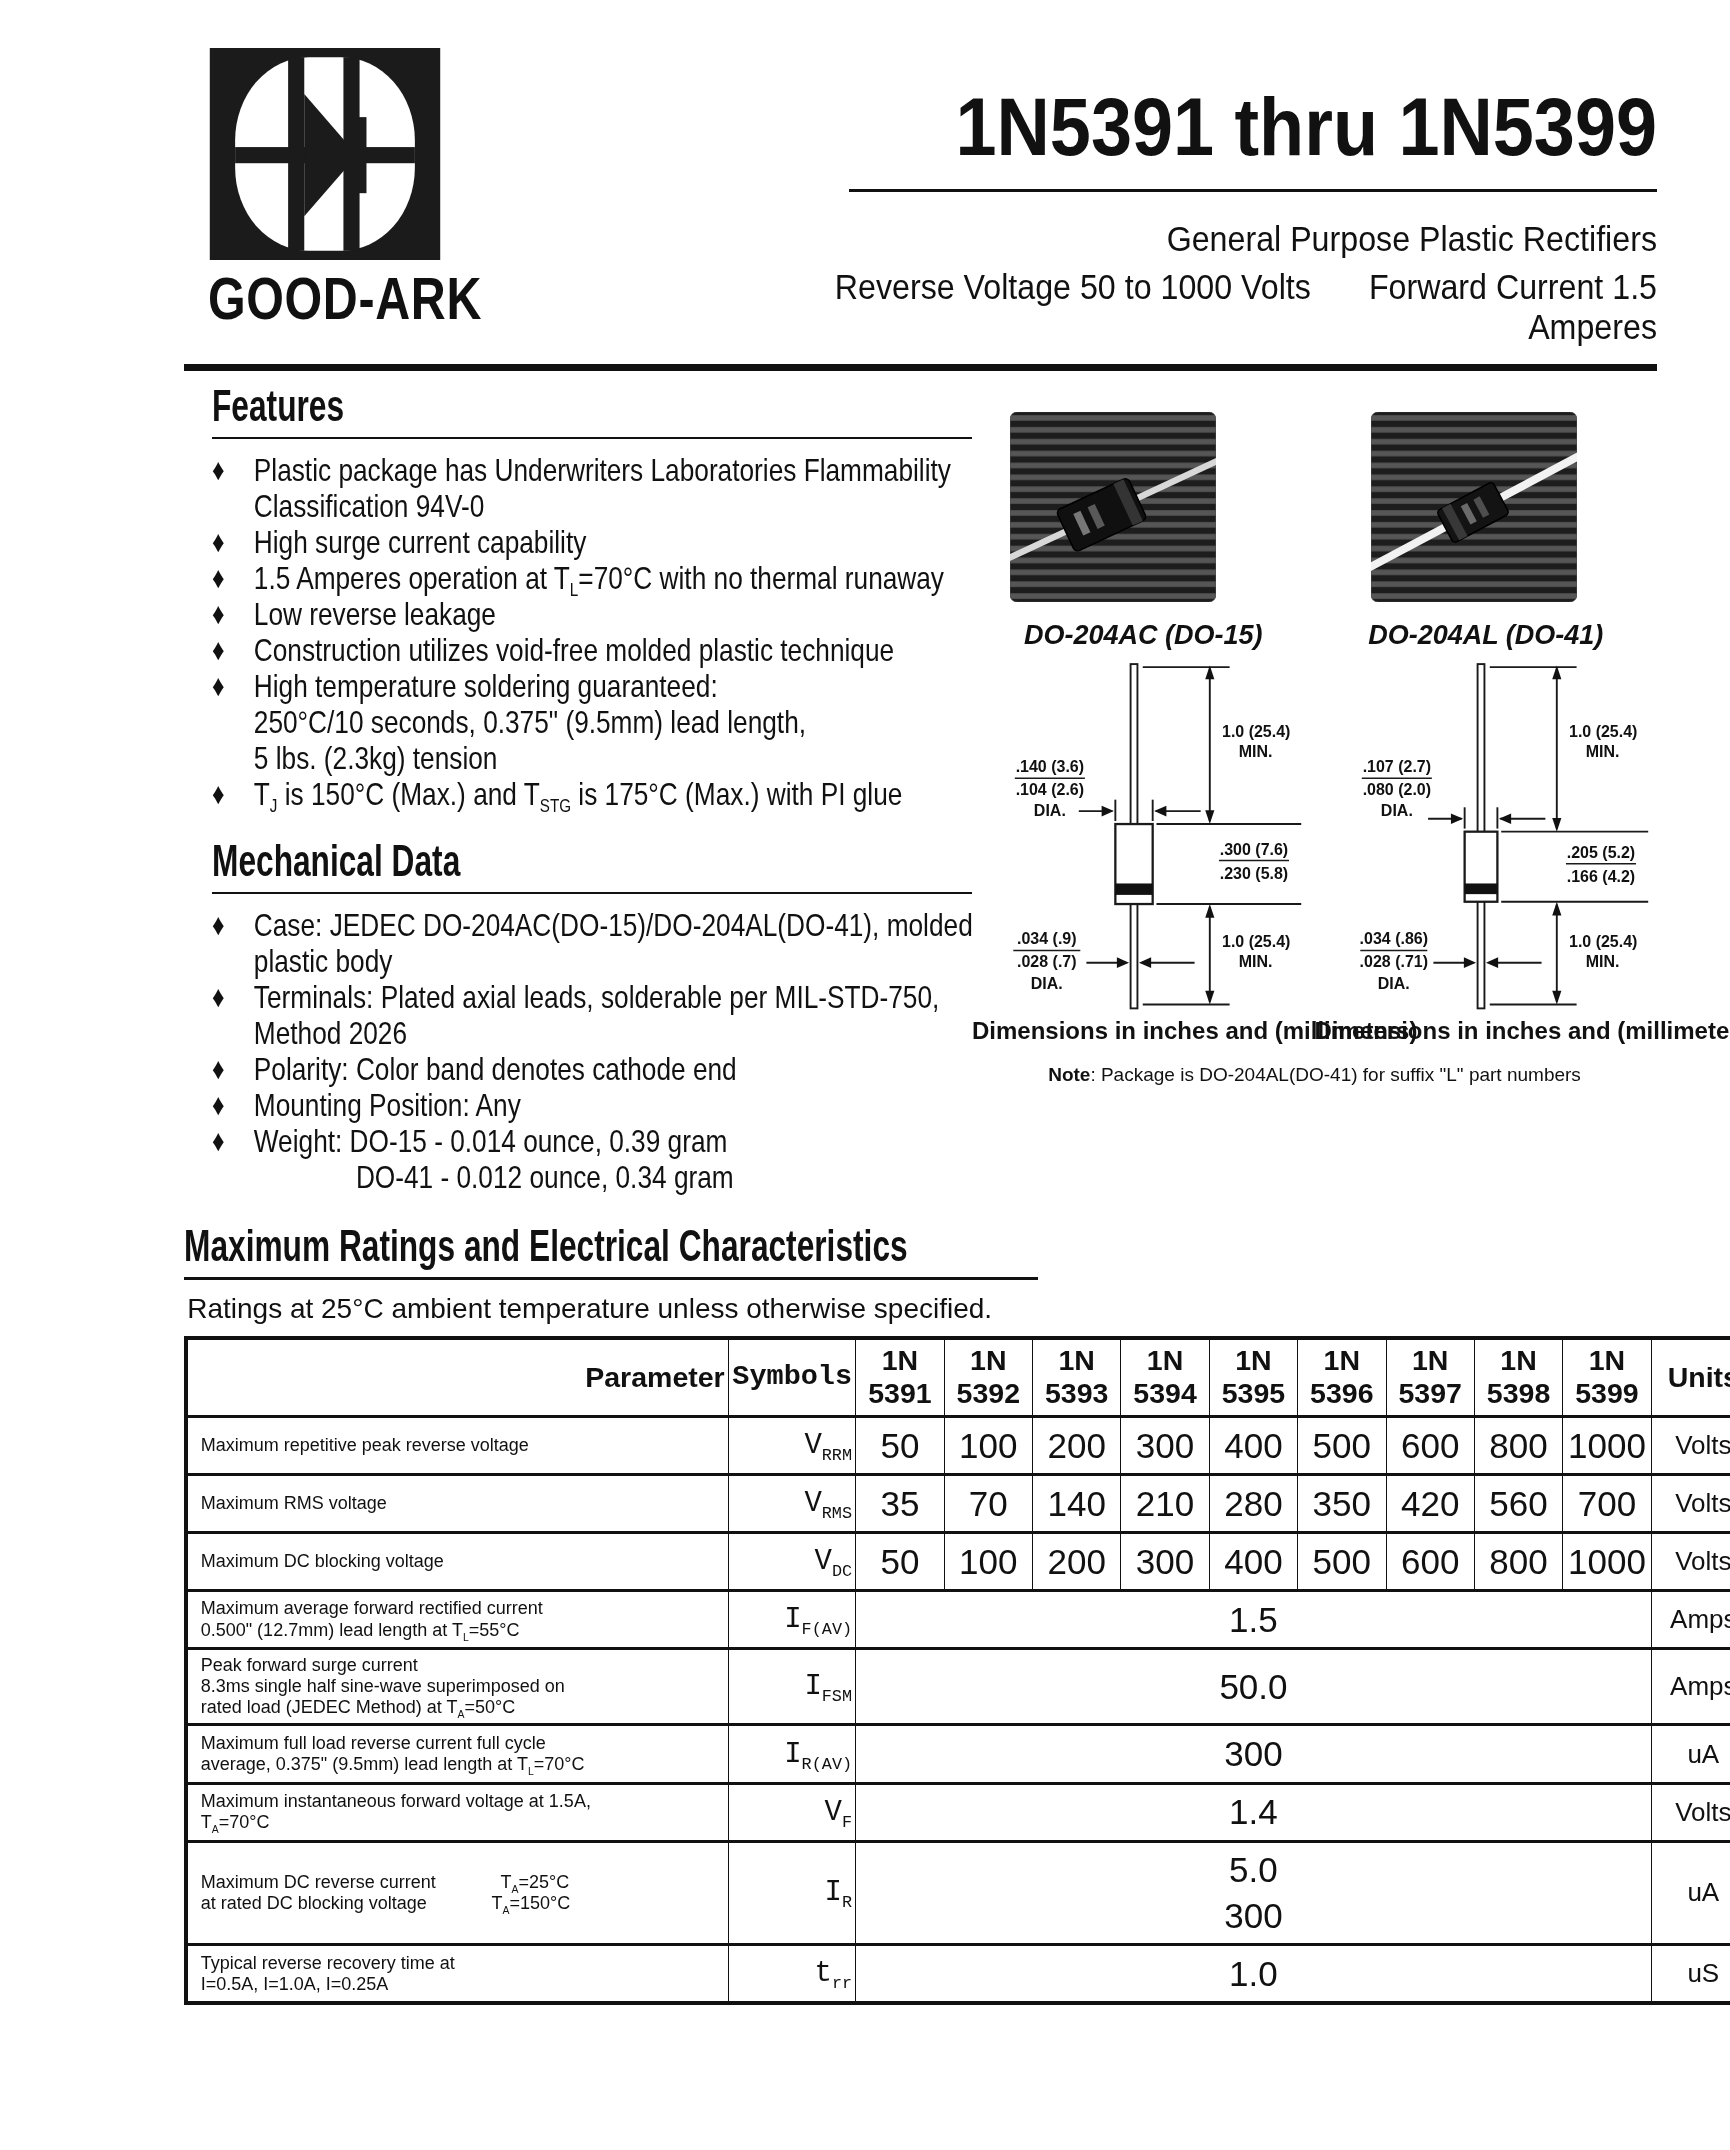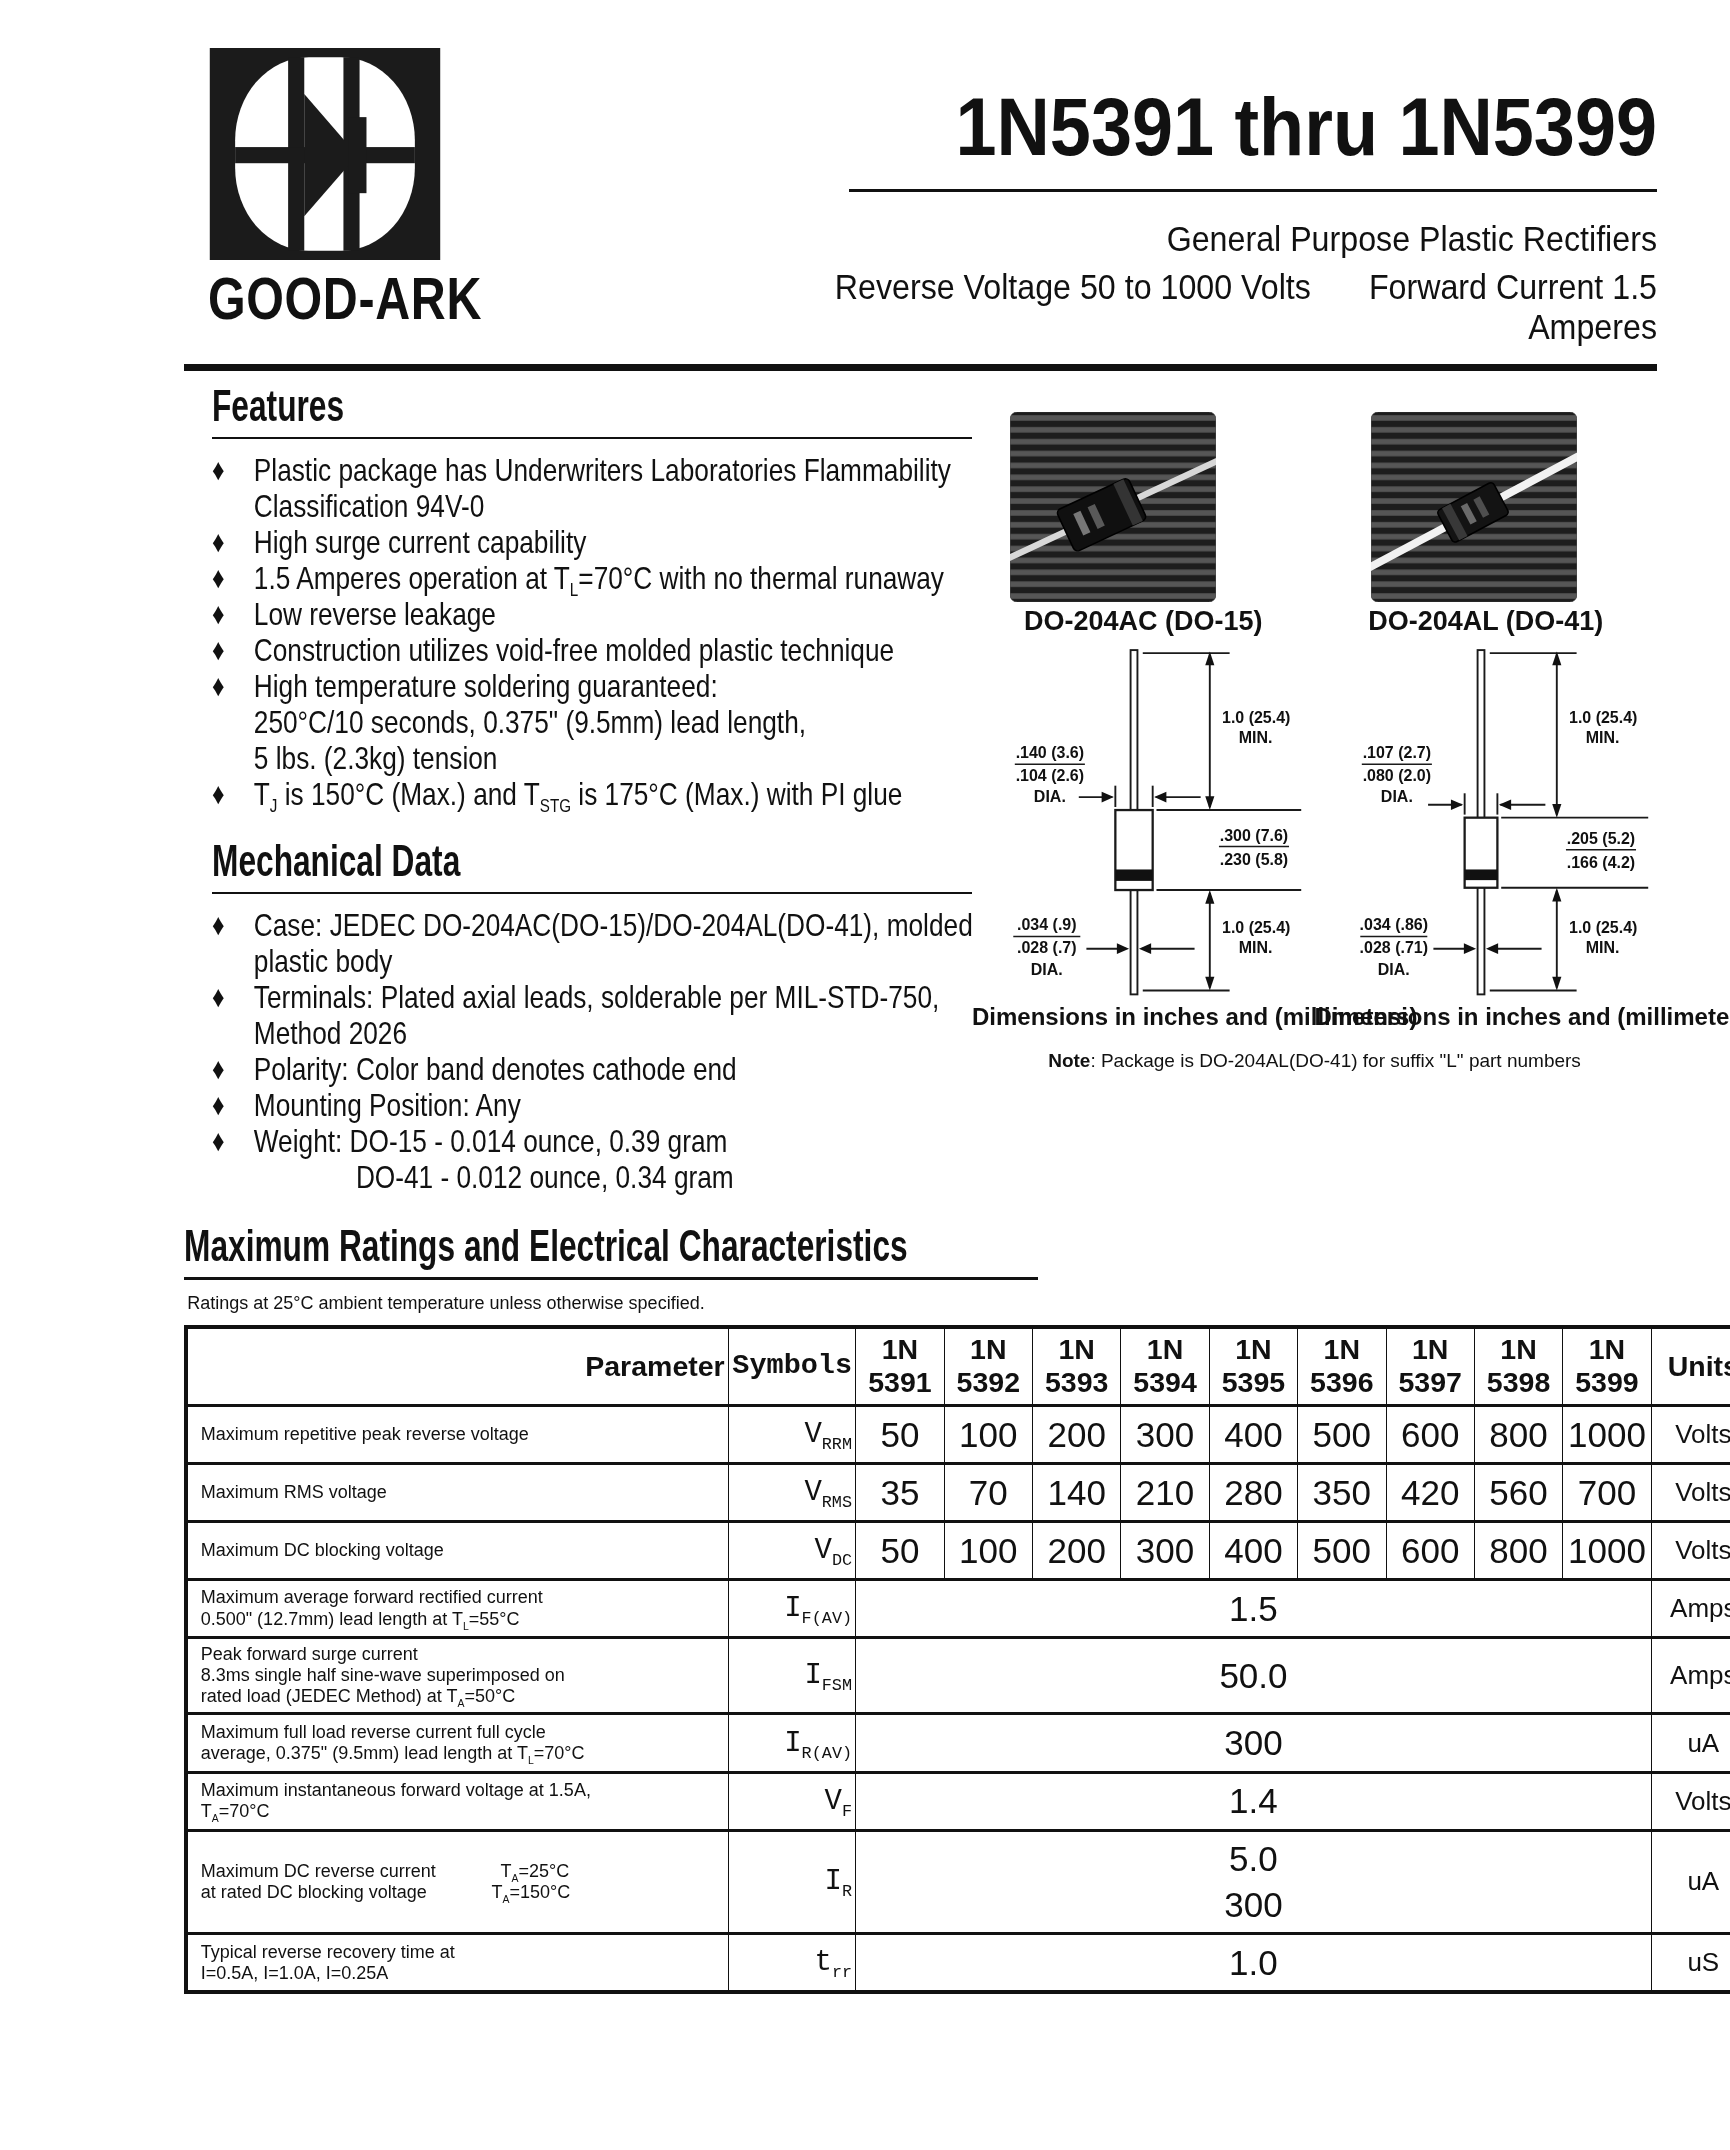--- a/index.html
+++ b/index.html
@@ -31,32 +31,32 @@
   .b-wrap{width:926px;transform:scaleX(.82);transform-origin:0 0;}
   .b-line{display:flex;line-height:36px;font-size:32px;}
   .diamond{flex:0 0 51px;font-size:30px;}
   .b-text{white-space:pre;}
   sub{font-size:.58em;line-height:0;}
   .gap{display:inline-block;width:1.8em;}
   .mech-block{margin-top:14.3px;}
   
   .photo-row{display:flex;margin-top:41px;padding-left:38px;gap:155px;}
   .photo{width:206px;height:190px;display:block;}
-  .plabel-row{display:flex;margin-top:4px;font-weight:bold;font-size:27px;}
+  .plabel-row{display:flex;margin-top:18px;font-weight:bold;font-size:27px;font-style:italic;}
   .plabel{width:50%;text-align:center;white-space:nowrap;}
   .diag-row{display:flex;margin-top:6.3px;gap:8px;}
   .diag{width:348px;height:358px;display:block;}
   .cap-row{display:flex;font-weight:bold;font-size:24px;margin-top:1.6px;}
   .cap{width:50%;text-align:center;white-space:nowrap;}
   .pkg-note{margin-top:19px;text-align:center;font-size:19px;white-space:nowrap;}
   .pkg-note b{font-weight:bold;}
   
   .ratings-h{margin-top:16px;}
   .rule-rate{width:854px;height:3.2px;}
-  .rate-sub{font-size:18px;margin:1.6px 0 11px 3.2px;}
+  .rate-sub{font-size:28px;margin:1.6px 0 11px 3.2px;}
   table.specs{border-collapse:collapse;table-layout:fixed;width:1471px;border:4px solid #111;}
   .specs th,.specs td{
     border-left:1.6px solid #111;border-right:1.6px solid #111;
     border-top:3.2px solid #111;border-bottom:3.2px solid #111;
     padding:4.8px 3.2px;vertical-align:middle;
   }
   .specs thead th{font-weight:bold;font-size:28.5px;line-height:1.15;}
   .specs thead .c-param{text-align:right;padding-left:12.7px;}
   .c-param{width:524px;}
   .c-sym{width:120px;text-align:right;font-family:Liberation Mono, monospace;}

